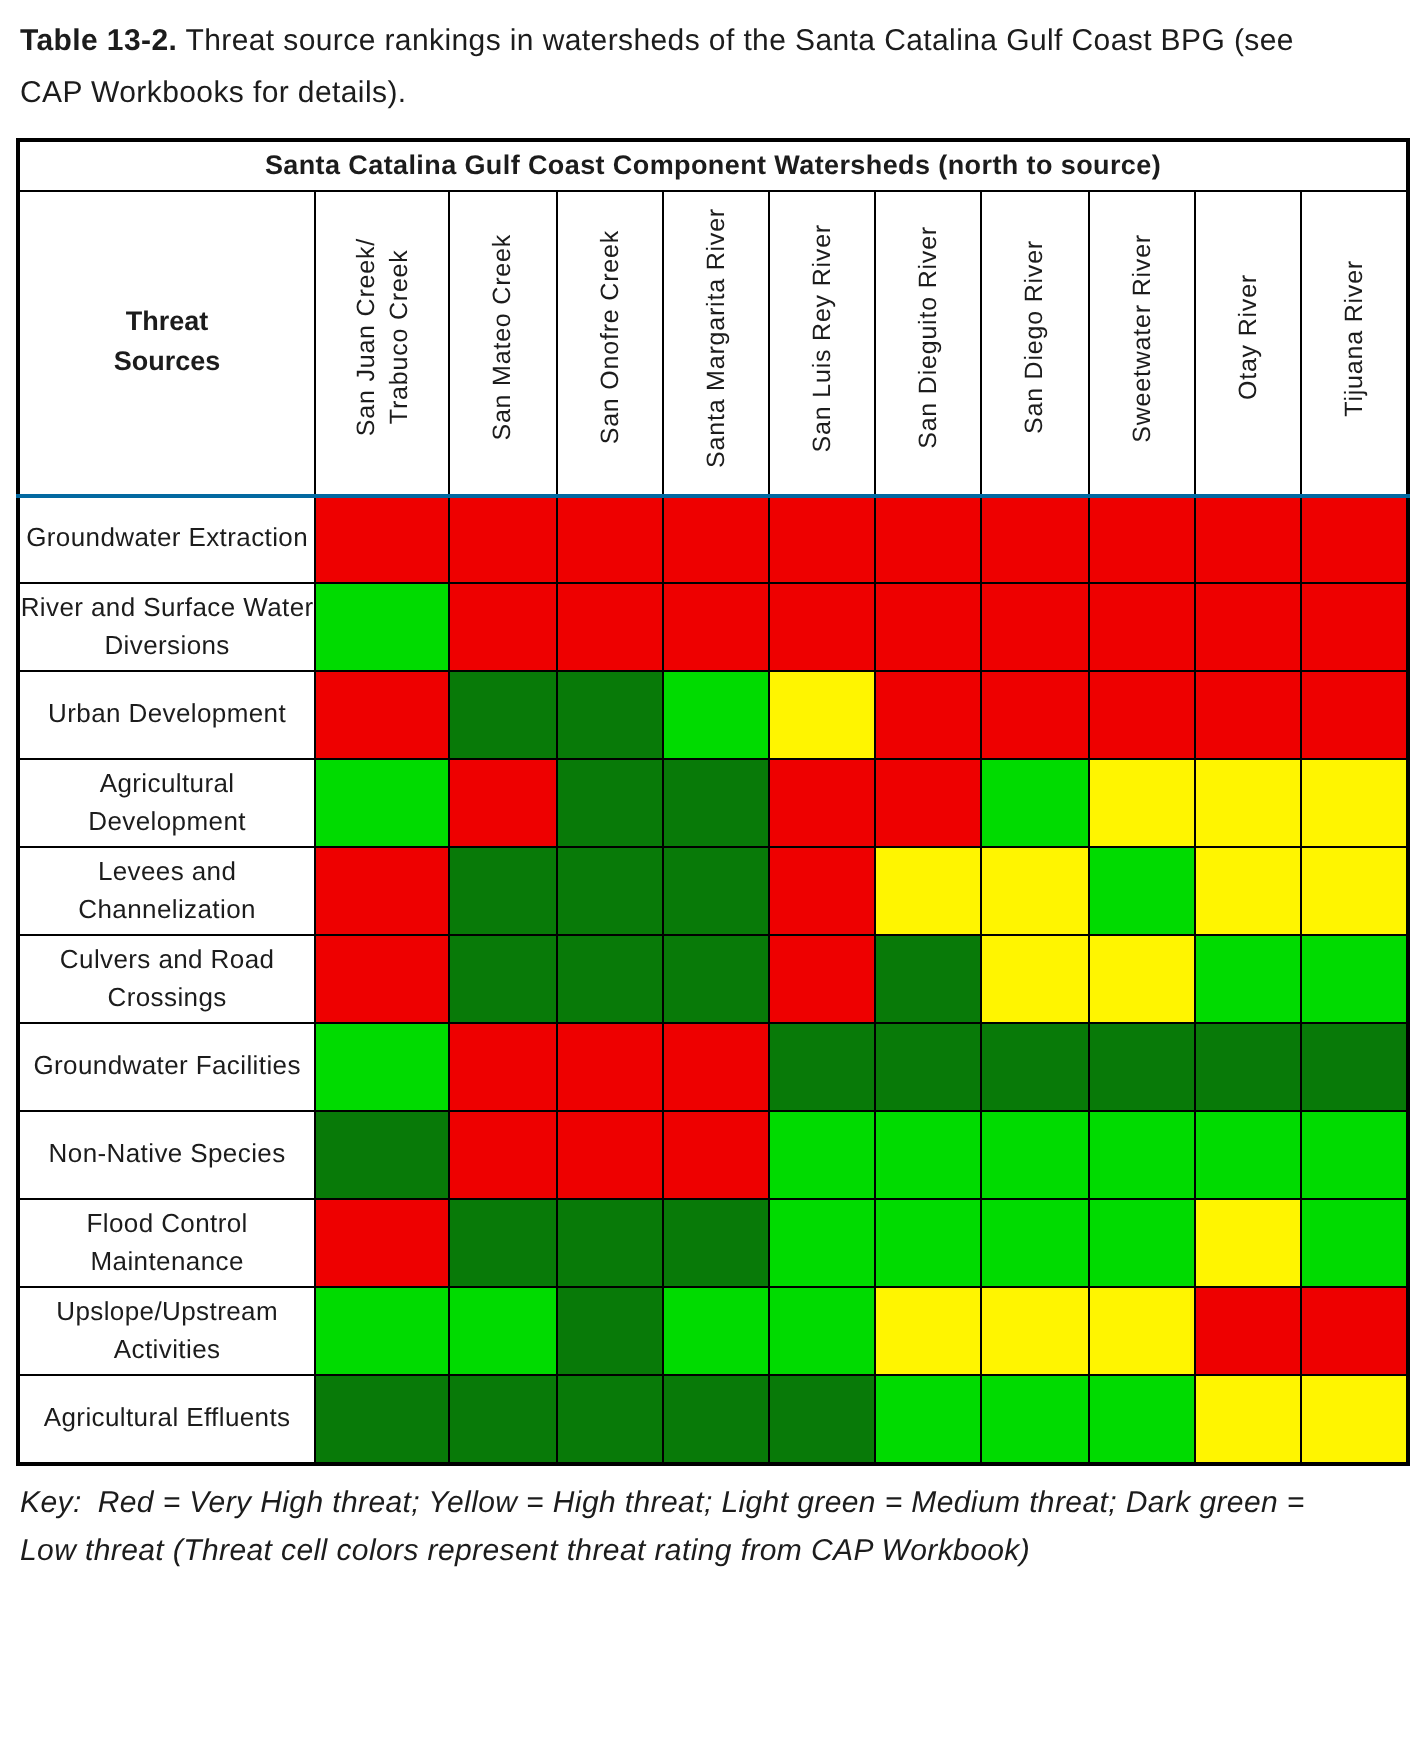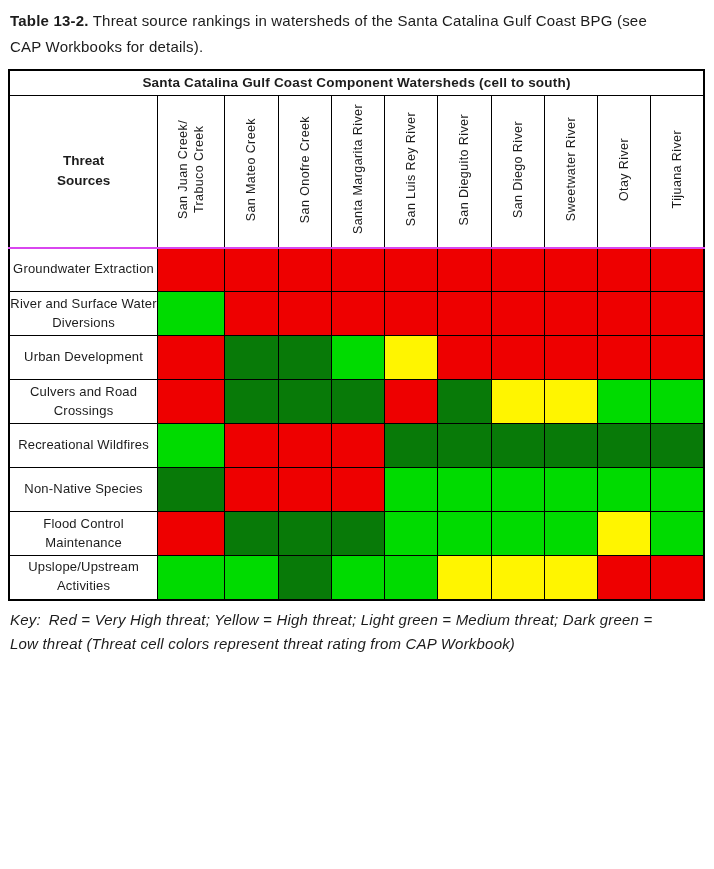--- a/index.html
+++ b/index.html
@@ -40,21 +40,21 @@
   }
   .band-header {
     height: 26px;
     font-size: 13.5px;
     font-weight: bold;
     text-align: center;
     vertical-align: middle;
     letter-spacing: 0.2px;
     border-bottom: 2px solid #000;
   }
-  tr.colhead-row th { border-bottom: 2px solid #d946ef; }
+  tr.colhead-row th { border-bottom: 2px solid #0369a1; }
   .corner-cell {
     font-size: 13.5px;
     font-weight: bold;
     text-align: center;
     vertical-align: middle;
     white-space: pre-line;
     line-height: 1.5;
   }
   .colhead {
     height: 152px;
@@ -111,21 +111,21 @@
         <col style="width:53px">
       <col style="width:53px">
         <col style="width:53px">
         <col style="width:53px">
       <col style="width:53px">
         <col style="width:53px">
         <col style="width:53px">
     </colgroup>
     <thead>
       <tr>
-        <th class="band-header" colspan="11">Santa Catalina Gulf Coast Component Watersheds (cell to south)</th>
+        <th class="band-header" colspan="11">Santa Catalina Gulf Coast Component Watersheds (north to source)</th>
       </tr>
       <tr id="col-header-row" class="colhead-row">
         <th class="corner-cell">Threat
 Sources</th>
       <th class="colhead"><span class="vert">San Juan Creek/
 Trabuco Creek</span></th>
           <th class="colhead"><span class="vert">San Mateo Creek</span></th>
           <th class="colhead"><span class="vert">San Onofre Creek</span></th>
           <th class="colhead"><span class="vert">Santa Margarita River</span></th>
           <th class="colhead"><span class="vert">San Luis Rey River</span></th>
@@ -170,34 +170,60 @@
           <td class="cell" style="background: rgb(8, 122, 8);"></td>
           <td class="cell" style="background: rgb(0, 219, 0);"></td>
           <td class="cell" style="background: rgb(255, 245, 0);"></td>
           <td class="cell" style="background: rgb(238, 0, 0);"></td>
           <td class="cell" style="background: rgb(238, 0, 0);"></td>
           <td class="cell" style="background: rgb(238, 0, 0);"></td>
           <td class="cell" style="background: rgb(238, 0, 0);"></td>
           <td class="cell" style="background: rgb(238, 0, 0);"></td>
         </tr>
         <tr class="data-row">
+          <th class="rowlabel">Agricultural Development</th>
+          <td class="cell" style="background: rgb(0, 219, 0);"></td>
+          <td class="cell" style="background: rgb(238, 0, 0);"></td>
+          <td class="cell" style="background: rgb(8, 122, 8);"></td>
+          <td class="cell" style="background: rgb(8, 122, 8);"></td>
+          <td class="cell" style="background: rgb(238, 0, 0);"></td>
+          <td class="cell" style="background: rgb(238, 0, 0);"></td>
+          <td class="cell" style="background: rgb(0, 219, 0);"></td>
+          <td class="cell" style="background: rgb(255, 245, 0);"></td>
+          <td class="cell" style="background: rgb(255, 245, 0);"></td>
+          <td class="cell" style="background: rgb(255, 245, 0);"></td>
+        </tr>
+        <tr class="data-row">
+          <th class="rowlabel">Levees and Channelization</th>
+          <td class="cell" style="background: rgb(238, 0, 0);"></td>
+          <td class="cell" style="background: rgb(8, 122, 8);"></td>
+          <td class="cell" style="background: rgb(8, 122, 8);"></td>
+          <td class="cell" style="background: rgb(8, 122, 8);"></td>
+          <td class="cell" style="background: rgb(238, 0, 0);"></td>
+          <td class="cell" style="background: rgb(255, 245, 0);"></td>
+          <td class="cell" style="background: rgb(255, 245, 0);"></td>
+          <td class="cell" style="background: rgb(0, 219, 0);"></td>
+          <td class="cell" style="background: rgb(255, 245, 0);"></td>
+          <td class="cell" style="background: rgb(255, 245, 0);"></td>
+        </tr>
+        <tr class="data-row">
           <th class="rowlabel">Culvers and Road Crossings</th>
           <td class="cell" style="background: rgb(238, 0, 0);"></td>
           <td class="cell" style="background: rgb(8, 122, 8);"></td>
           <td class="cell" style="background: rgb(8, 122, 8);"></td>
           <td class="cell" style="background: rgb(8, 122, 8);"></td>
           <td class="cell" style="background: rgb(238, 0, 0);"></td>
           <td class="cell" style="background: rgb(8, 122, 8);"></td>
           <td class="cell" style="background: rgb(255, 245, 0);"></td>
           <td class="cell" style="background: rgb(255, 245, 0);"></td>
           <td class="cell" style="background: rgb(0, 219, 0);"></td>
           <td class="cell" style="background: rgb(0, 219, 0);"></td>
         </tr>
         <tr class="data-row">
-          <th class="rowlabel">Recreational Wildfires</th>
+          <th class="rowlabel">Groundwater Facilities</th>
           <td class="cell" style="background: rgb(0, 219, 0);"></td>
           <td class="cell" style="background: rgb(238, 0, 0);"></td>
           <td class="cell" style="background: rgb(238, 0, 0);"></td>
           <td class="cell" style="background: rgb(238, 0, 0);"></td>
           <td class="cell" style="background: rgb(8, 122, 8);"></td>
           <td class="cell" style="background: rgb(8, 122, 8);"></td>
           <td class="cell" style="background: rgb(8, 122, 8);"></td>
           <td class="cell" style="background: rgb(8, 122, 8);"></td>
           <td class="cell" style="background: rgb(8, 122, 8);"></td>
           <td class="cell" style="background: rgb(8, 122, 8);"></td>
@@ -233,19 +259,32 @@
           <td class="cell" style="background: rgb(0, 219, 0);"></td>
           <td class="cell" style="background: rgb(0, 219, 0);"></td>
           <td class="cell" style="background: rgb(8, 122, 8);"></td>
           <td class="cell" style="background: rgb(0, 219, 0);"></td>
           <td class="cell" style="background: rgb(0, 219, 0);"></td>
           <td class="cell" style="background: rgb(255, 245, 0);"></td>
           <td class="cell" style="background: rgb(255, 245, 0);"></td>
           <td class="cell" style="background: rgb(255, 245, 0);"></td>
           <td class="cell" style="background: rgb(238, 0, 0);"></td>
           <td class="cell" style="background: rgb(238, 0, 0);"></td>
+        </tr>
+        <tr class="data-row">
+          <th class="rowlabel">Agricultural Effluents</th>
+          <td class="cell" style="background: rgb(8, 122, 8);"></td>
+          <td class="cell" style="background: rgb(8, 122, 8);"></td>
+          <td class="cell" style="background: rgb(8, 122, 8);"></td>
+          <td class="cell" style="background: rgb(8, 122, 8);"></td>
+          <td class="cell" style="background: rgb(8, 122, 8);"></td>
+          <td class="cell" style="background: rgb(0, 219, 0);"></td>
+          <td class="cell" style="background: rgb(0, 219, 0);"></td>
+          <td class="cell" style="background: rgb(0, 219, 0);"></td>
+          <td class="cell" style="background: rgb(255, 245, 0);"></td>
+          <td class="cell" style="background: rgb(255, 245, 0);"></td>
         </tr>
       </tbody>
   </table>
 
   <p class="legend"><span class="key-label">Key:</span><span>Red = Very High threat; Yellow = High threat; Light green = Medium threat; Dark green = Low threat (Threat cell colors represent threat rating from CAP Workbook)</span></p>
 
 </div>
 
 </body></html>

